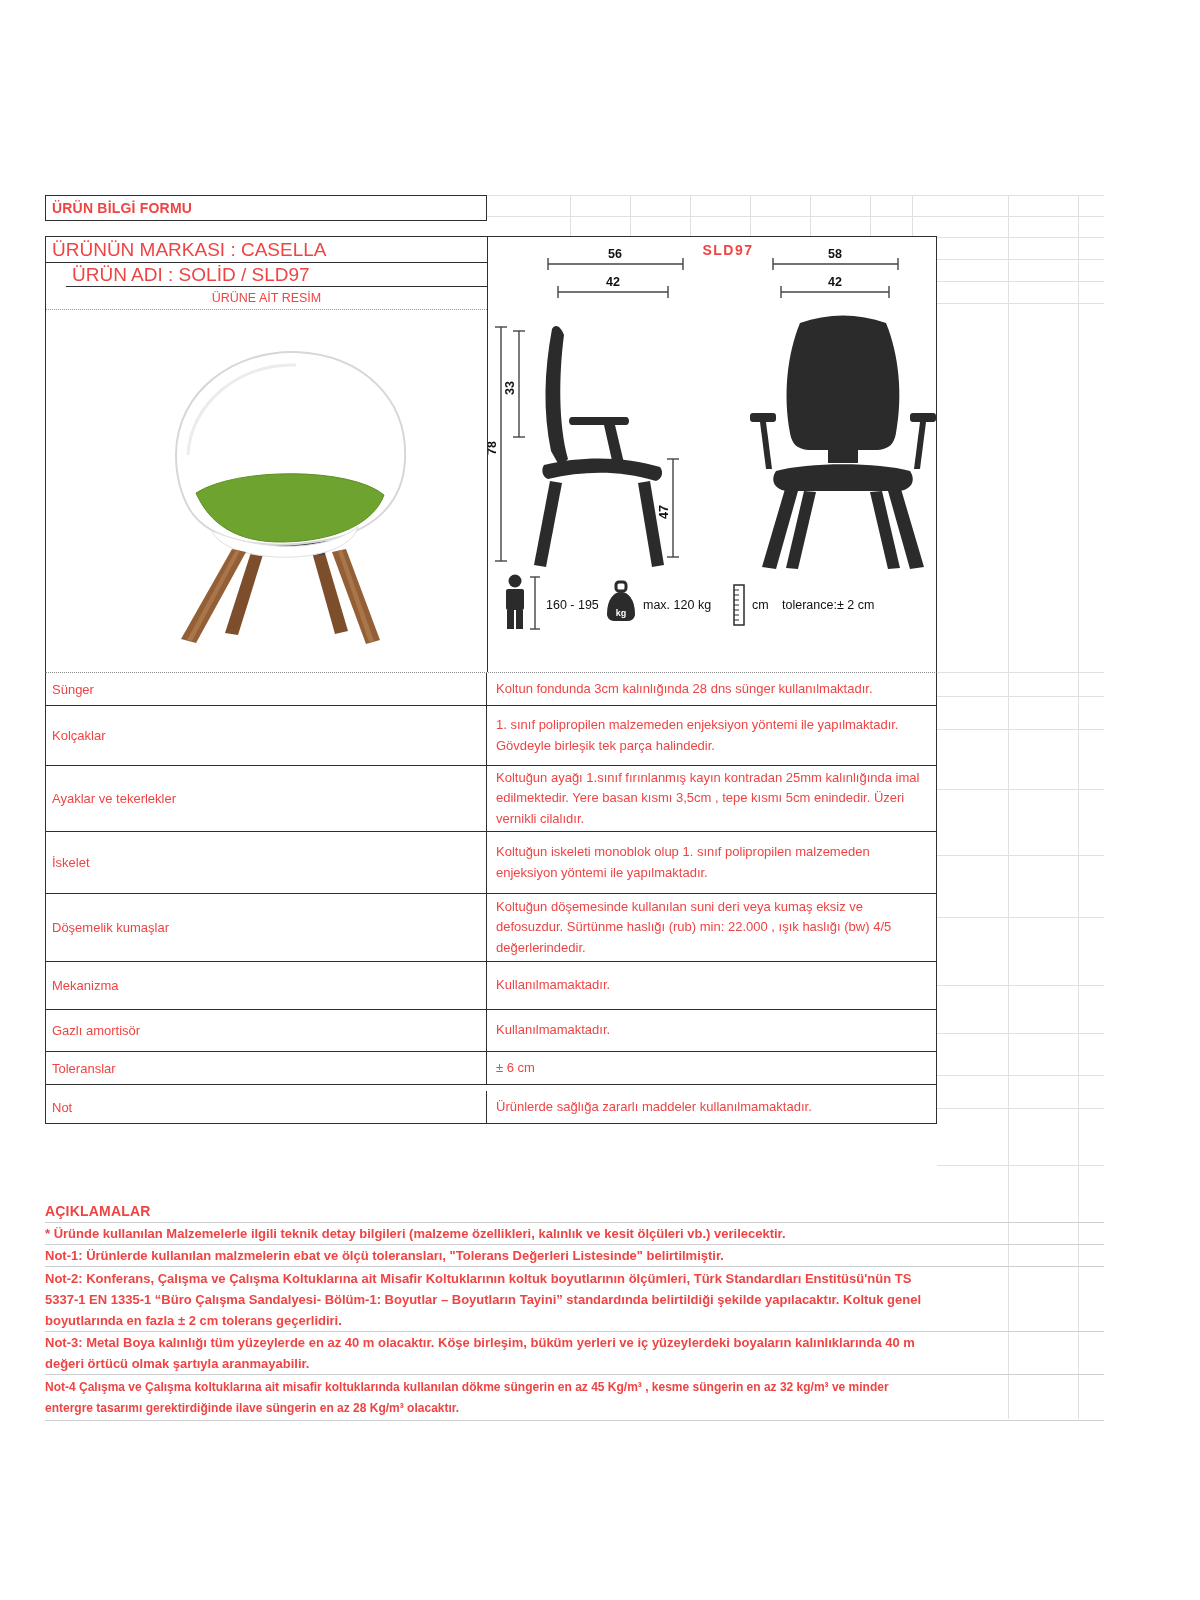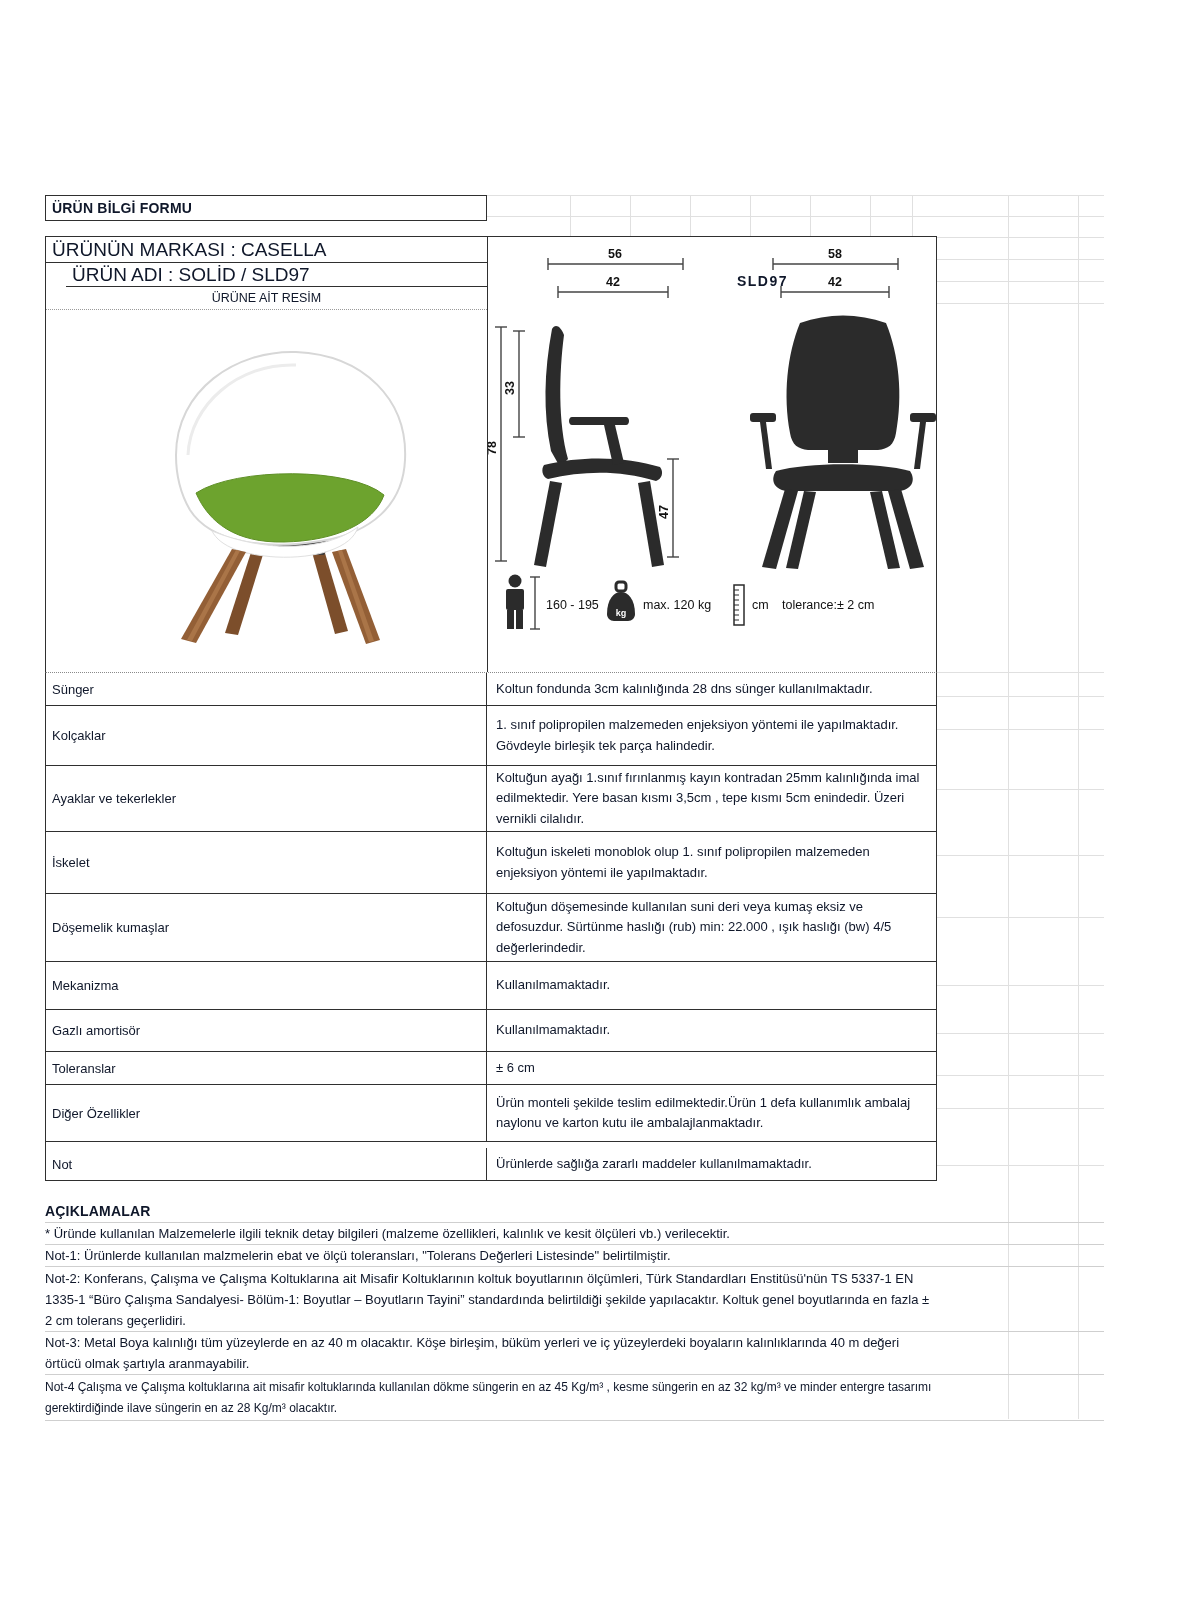--- a/index.html
+++ b/index.html
@@ -1,55 +1,55 @@
 <!DOCTYPE html>
 <html><head>
 <meta charset="utf-8">
 <style>
   html,body{margin:0;padding:0;background:#fff;}
   .page{position:relative;width:1104px;height:1600px;background:#ffffff;overflow:hidden;
-        font-family:"Liberation Sans", sans-serif;color:#0f172a;}
+        font-family:"Liberation Sans", sans-serif;color:#ef4444;}
   
   .gv,.gh{position:absolute;background:#e0e0e0;}
   .gv{width:1px;}
   .gh{height:1px;}
   
   .title-cell{position:absolute;left:45px;top:195px;width:442px;height:26px;
       border:1px solid #2f2f2f;box-sizing:border-box;font-weight:bold;font-size:14px;
       line-height:24px;padding-left:6px;letter-spacing:.2px;}
   .left-col{position:absolute;left:45px;top:236px;width:442px;height:436px;
       border-left:1px solid #2f2f2f;border-top:1px solid #2f2f2f;box-sizing:border-box;}
   .info-row{height:26px;line-height:25px;font-size:19px;padding-left:6px;
       border-bottom:1px solid #2f2f2f;box-sizing:border-box;}
   .info-row.second{height:24px;line-height:23px;margin-left:20px;}
   .caption-row{height:23px;line-height:22px;font-size:12.5px;text-align:center;
       border-bottom:1px dotted #9a9a9a;box-sizing:border-box;}
   .photo-wrap{position:absolute;left:70px;top:68px;width:330px;height:340px;}
   .drawing-box{position:absolute;left:487px;top:236px;width:450px;height:436px;
       border:1px solid #2f2f2f;border-bottom:none;box-sizing:border-box;}
-  .drawing-title{position:absolute;left:180px;top:5px;width:120px;text-align:right;
-      font-weight:bold;font-size:14px;letter-spacing:1.5px;margin-top:31px;}
+  .drawing-title{position:absolute;left:180px;top:5px;width:120px;text-align:center;
+      font-weight:bold;font-size:14px;letter-spacing:1.5px;}
   .drawing-svg{position:absolute;left:0;top:0;}
   
   .spec-table{position:absolute;left:45px;top:672px;width:892px;
       border:1px solid #2f2f2f;border-top:1px dotted #8a8a8a;box-sizing:border-box;
       font-size:13px;}
   .spec-header{height:24px;border-bottom:1px solid #2f2f2f;box-sizing:border-box;
       display:flex;align-items:center;justify-content:center;font-weight:bold;font-size:13.5px;}
   .spec-row{display:flex;border-bottom:1px solid #2f2f2f;box-sizing:border-box;}
   .spec-row:last-child{border-bottom:none;}
   .spec-label{width:441px;border-right:1px solid #2f2f2f;box-sizing:border-box;
       display:flex;align-items:center;padding:2px 6px;}
   .spec-value{flex:1;display:flex;align-items:center;padding:3px 9px;line-height:1.55;box-sizing:border-box;}
   
   .notes{position:absolute;left:45px;top:1199px;width:1105px;font-size:13px;}
   .notes-header{height:24px;display:flex;align-items:center;font-weight:bold;font-size:14px;
       border-bottom:1px solid #cfcfcf;box-sizing:border-box;letter-spacing:.2px;}
   .note-row{display:flex;align-items:center;border-bottom:1px solid #cfcfcf;box-sizing:border-box;}
-  .note-row .note-text{max-width:890px;line-height:21px;}
+  .note-row .note-text{max-width:890px;line-height:21px;font-weight:bold;}
   .nh22{height:22px;} .nh65{height:65px;} .nh43{height:43px;} .nh46{height:46px;font-size:12px;}
 </style>
 </head>
 <body>
 
 <div class="page">
 
   <div class="gv" style="left:1008px;top:195px;height:1224px;"></div>
   <div class="gv" style="left:1078px;top:195px;height:1224px;"></div>
   <div class="gv" style="left:1150px;top:195px;height:1224px;"></div>
@@ -234,24 +234,20 @@
       <div class="spec-value">Kullanılmamaktadır.</div>
     </div>
     <div class="spec-row" style="height:42px;">
       <div class="spec-label">Gazlı amortisör</div>
       <div class="spec-value">Kullanılmamaktadır.</div>
     </div>
     <div class="spec-row" style="height:33px;">
       <div class="spec-label">Toleranslar</div>
       <div class="spec-value">± 6 cm</div>
     </div>
-    <div class="spec-row" style="height:57px;">
-      <div class="spec-label">Diğer Özellikler</div>
-      <div class="spec-value">Ürün monteli şekilde teslim edilmektedir.Ürün 1 defa kullanımlık ambalaj naylonu ve karton kutu ile ambalajlanmaktadır.</div>
-    </div>
     <div class="spec-row" style="height:32px;margin-top:6px;">
       <div class="spec-label">Not</div>
       <div class="spec-value">Ürünlerde sağlığa zararlı maddeler kullanılmamaktadır.</div>
     </div>
   </div>
 
   <div class="notes">
     <div class="notes-header">AÇIKLAMALAR</div>
     <div class="note-row nh22">
       <div class="note-text">* Üründe kullanılan Malzemelerle ilgili teknik detay bilgileri (malzeme özellikleri, kalınlık ve kesit ölçüleri vb.)  verilecektir.</div>

